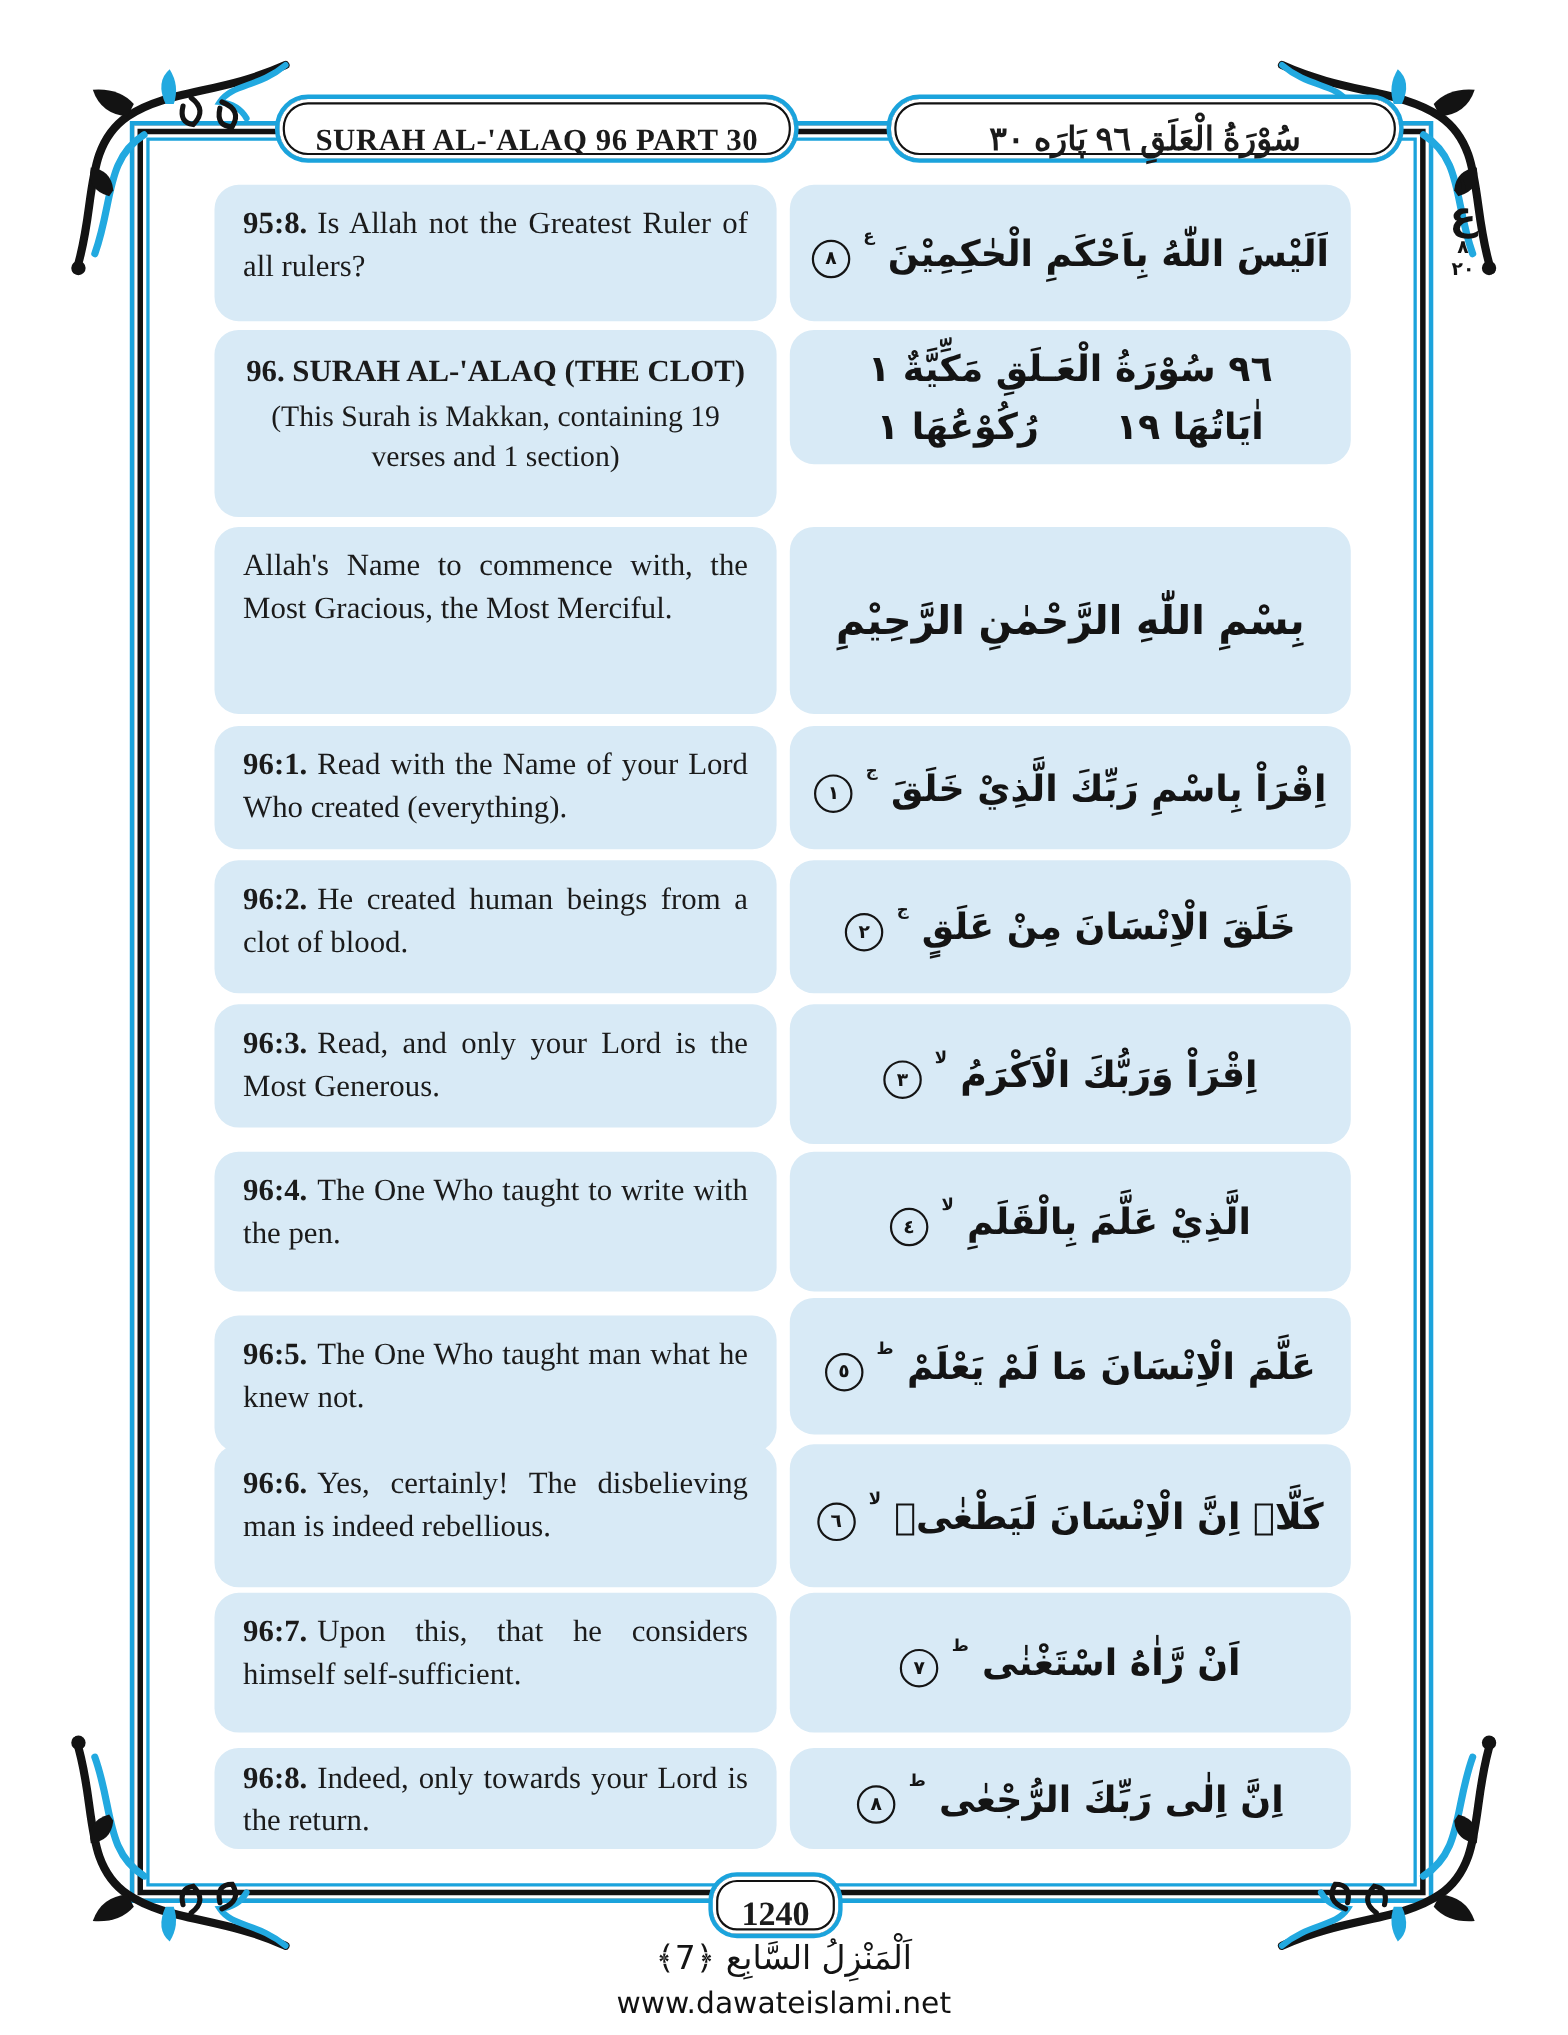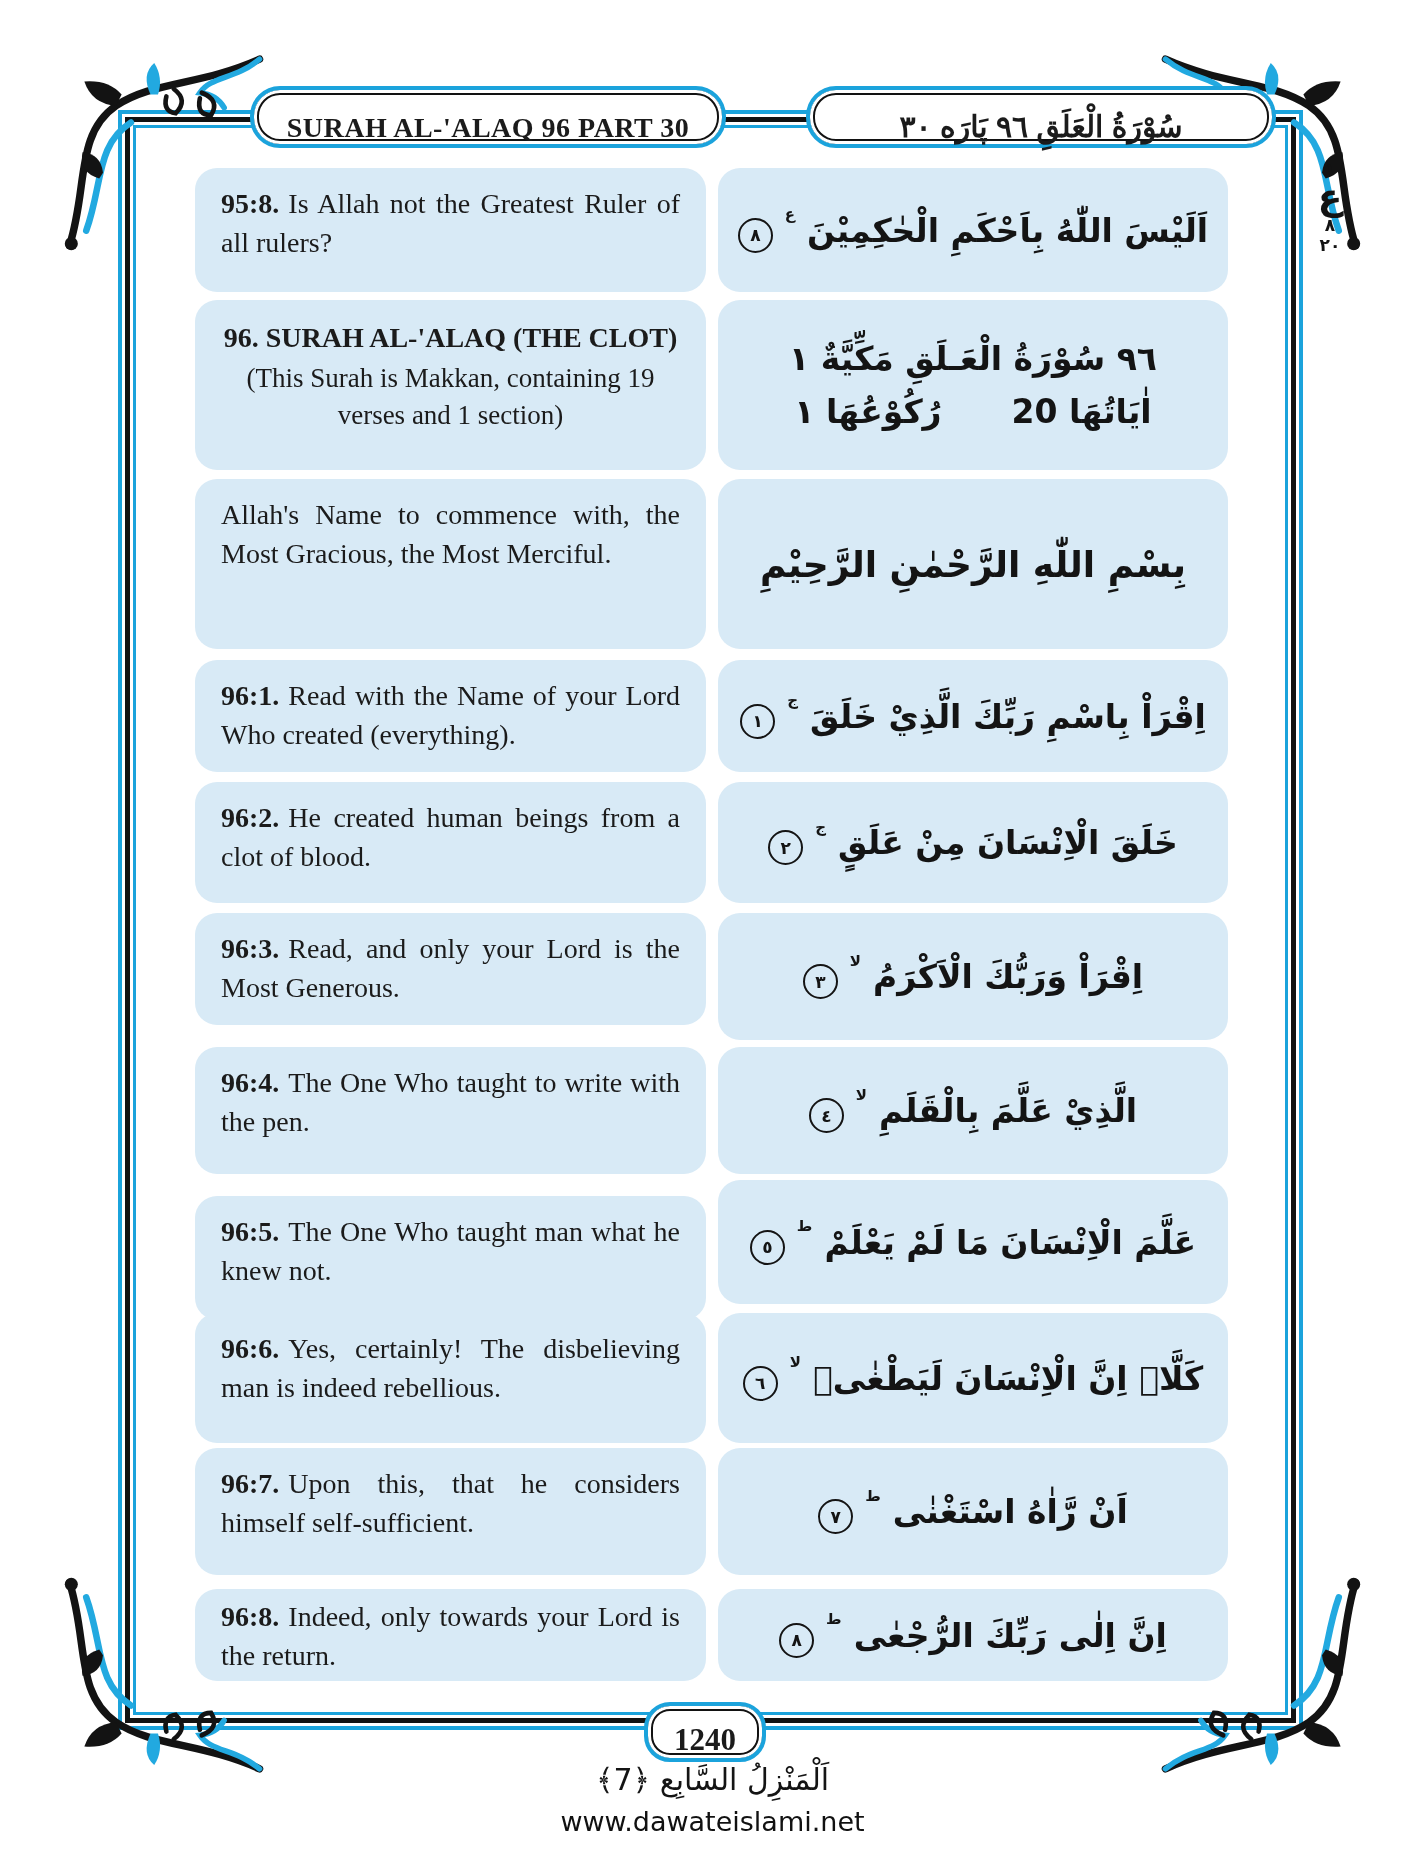--- a/index.html
+++ b/index.html
@@ -146,26 +146,26 @@
         <span>اَلَيْسَ اللّٰهُ بِاَحْكَمِ الْحٰكِمِيْنَ</span>
         <span class="stop">ع</span>
         <span class="ayah">٨</span>
       </div>
   </div>
 
   <div class="cell en-cell" style="top:300px;height:170px;">
     <span class="en-title">96. SURAH AL-'ALAQ (THE CLOT)</span>
     <span class="en-sub">(This Surah is Makkan, containing 19 verses and 1 section)</span>
   </div>
-  <div class="cell ar-cell" style="top:300px;height:170px;">
+  <div class="cell ar-cell" style="top:300px;height:122px;">
     <div class="ar-line">
         <span>٩٦ سُوْرَةُ الْعَـلَقِ مَكِّيَّةٌ ١</span>
       </div>
     <div class="ar-line2">
-      <span>اٰيَاتُهَا 20</span>
+      <span>اٰيَاتُهَا ١٩</span>
       <span>رُكُوْعُهَا ١</span>
     </div>
   </div>
 
   <div class="cell ar-cell" style="top:479px;height:170px;font-size:36px;">
     <div class="ar-line">
         <span>بِسْمِ اللّٰهِ الرَّحْمٰنِ الرَّحِيْمِ</span>
       </div>
   </div>
   <div class="cell en-cell" style="top:479px;height:170px;">

